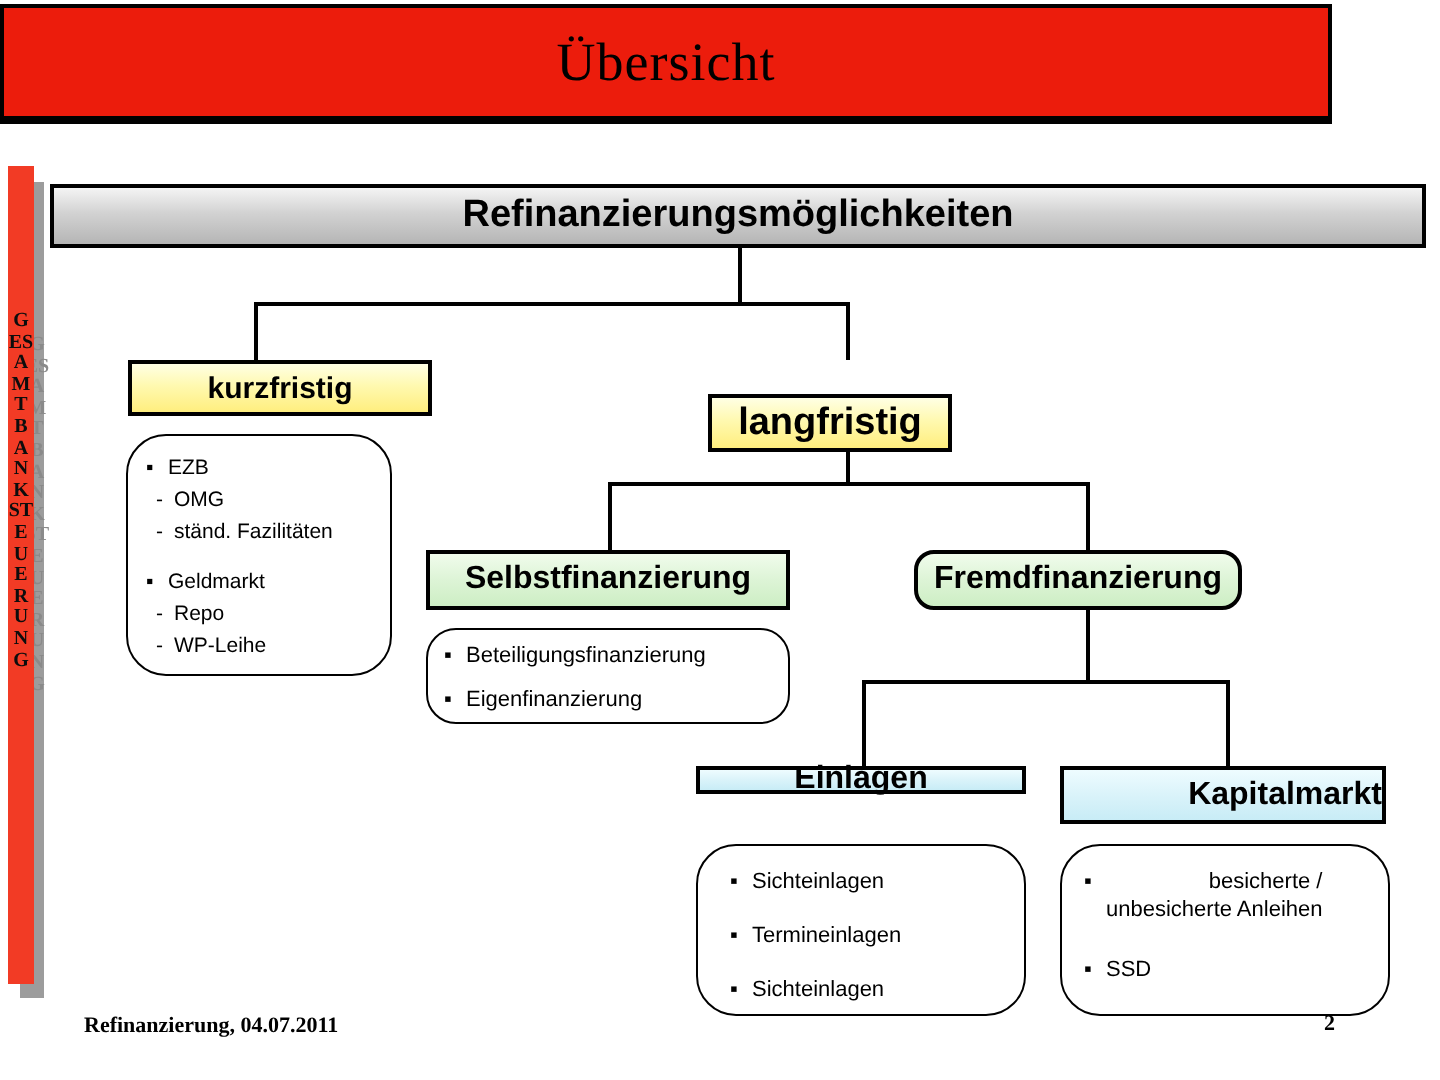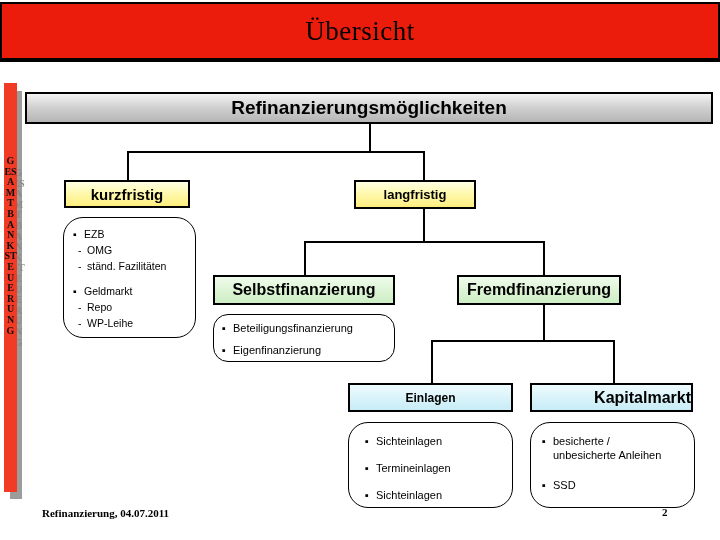--- a/index.html
+++ b/index.html
@@ -2,21 +2,21 @@
 <html><head>
 <meta charset="utf-8">
 <style>
   html,body { margin:0; padding:0; background:#fff; }
   #stage {
     position:relative; width:720px; height:540px; background:#ffffff;
     font-family:"Liberation Sans","DejaVu Sans",sans-serif; overflow:hidden;
   }
   
   .header {
-    position:absolute; left:0; top:2px; width:720px; height:60px; box-sizing:border-box;
+    position:absolute; left:0; top:2px; width:666px; height:60px; box-sizing:border-box;
     background:#ec1c0c; border:2px solid #000; border-bottom-width:4px;
     display:flex; align-items:center; justify-content:center;
   }
   .header-title {
     font-family:"Liberation Serif","DejaVu Serif",serif;
     font-size:27px; color:#000; letter-spacing:0.5px;
   }
   
   .side-shadow-bar { position:absolute; left:10px; top:91px; width:12px; height:408px; background:#9c9c9c; z-index:1; }
   .side-shadow-text {
@@ -38,41 +38,41 @@
     display:flex; align-items:center; justify-content:center;
     font-weight:bold; color:#000; z-index:5; text-align:center;
   }
   .root-box {
     left:25px; top:92px; width:688px; height:32px; font-size:19px;
     background:linear-gradient(180deg,#f4f4f4 0%,#d2d2d2 45%,#b5b5b5 100%);
   }
   .yellow { background:linear-gradient(180deg,#ffffe4 0%,#fff9b0 45%,#ffee7e 100%); }
   .green  { background:linear-gradient(180deg,#f0fcec 0%,#ddf4d6 50%,#cdeec4 100%); }
   .cyan   { background:linear-gradient(180deg,#eefcff 0%,#daf3fa 50%,#c8ecf6 100%); }
-  .box-kurz  { left:64px;  top:180px; width:126px; height:28px; font-size:15px; }
-  .box-lang  { left:354px; top:180px; width:122px; height:29px; font-size:13px; }
+  .box-kurz  { left:64px;  top:180px; width:152px; height:28px; font-size:15px; }
+  .box-lang  { left:354px; top:197px; width:122px; height:29px; font-size:19px; }
   .box-eigen { left:213px; top:275px; width:182px; height:30px; font-size:16px; }
-  .box-fremd { left:457px; top:275px; width:164px; height:30px; font-size:16px; }
-  .box-einl  { left:348px; top:383px; width:165px; height:29px; font-size:12px; }
+  .box-fremd { left:457px; top:275px; width:164px; height:30px; font-size:16px;border-radius:10px; }
+  .box-einl  { left:348px; top:383px; width:165px; height:14px; font-size:16px; }
   .box-kapm  { left:530px; top:383px; width:163px; height:29px; font-size:16px;justify-content:flex-end; }
   
   .detailbox {
     position:absolute; box-sizing:border-box; border:1.5px solid #000; background:#fff;
     z-index:5; color:#000; display:flex; flex-direction:column;
   }
   .d-kurz { left:63px;  top:217px; width:133px; height:121px; border-radius:20px; padding:8px 4px 4px 9px; font-size:10.5px; line-height:16px; }
   .d-eigen { left:213px; top:314px; width:182px; height:48px; border-radius:15px; padding:6px 4px 4px 8px; font-size:11px; line-height:14px; gap:8px; }
   .d-einl { left:348px; top:422px; width:165px; height:86px; border-radius:20px; padding:11px 4px 4px 16px; font-size:11px; line-height:14px; gap:13px; }
   .d-kapm { left:530px; top:422px; width:165px; height:86px; border-radius:20px; padding:11px 4px 4px 11px; font-size:11px; line-height:14px; gap:16px; }
   .brow { display:flex; }
   .brow .mk { flex:0 0 11px; }
   .brow.lvl2 { margin-left:5px; }
   .brow.lvl2 .mk { flex:0 0 9px; }
   .brow.gap-before { margin-top:9px; }
-  .brow .tx { white-space:pre-line; }
+  .brow .tx { white-space:pre-line;text-align:right; }
   
   .conn { position:absolute; background:#000; z-index:4; }
   .c1  { left:369px; top:124px; width:2px;  height:28px; }
   .c2  { left:127px; top:151px; width:298px; height:2px; }
   .c3  { left:127px; top:151px; width:2px;  height:29px; }
   .c4  { left:423px; top:151px; width:2px;  height:29px; }
   .c5  { left:423px; top:209px; width:2px;  height:33px; }
   .c6  { left:304px; top:241px; width:241px; height:2px; }
   .c7  { left:304px; top:241px; width:2px;  height:34px; }
   .c8  { left:543px; top:241px; width:2px;  height:34px; }

